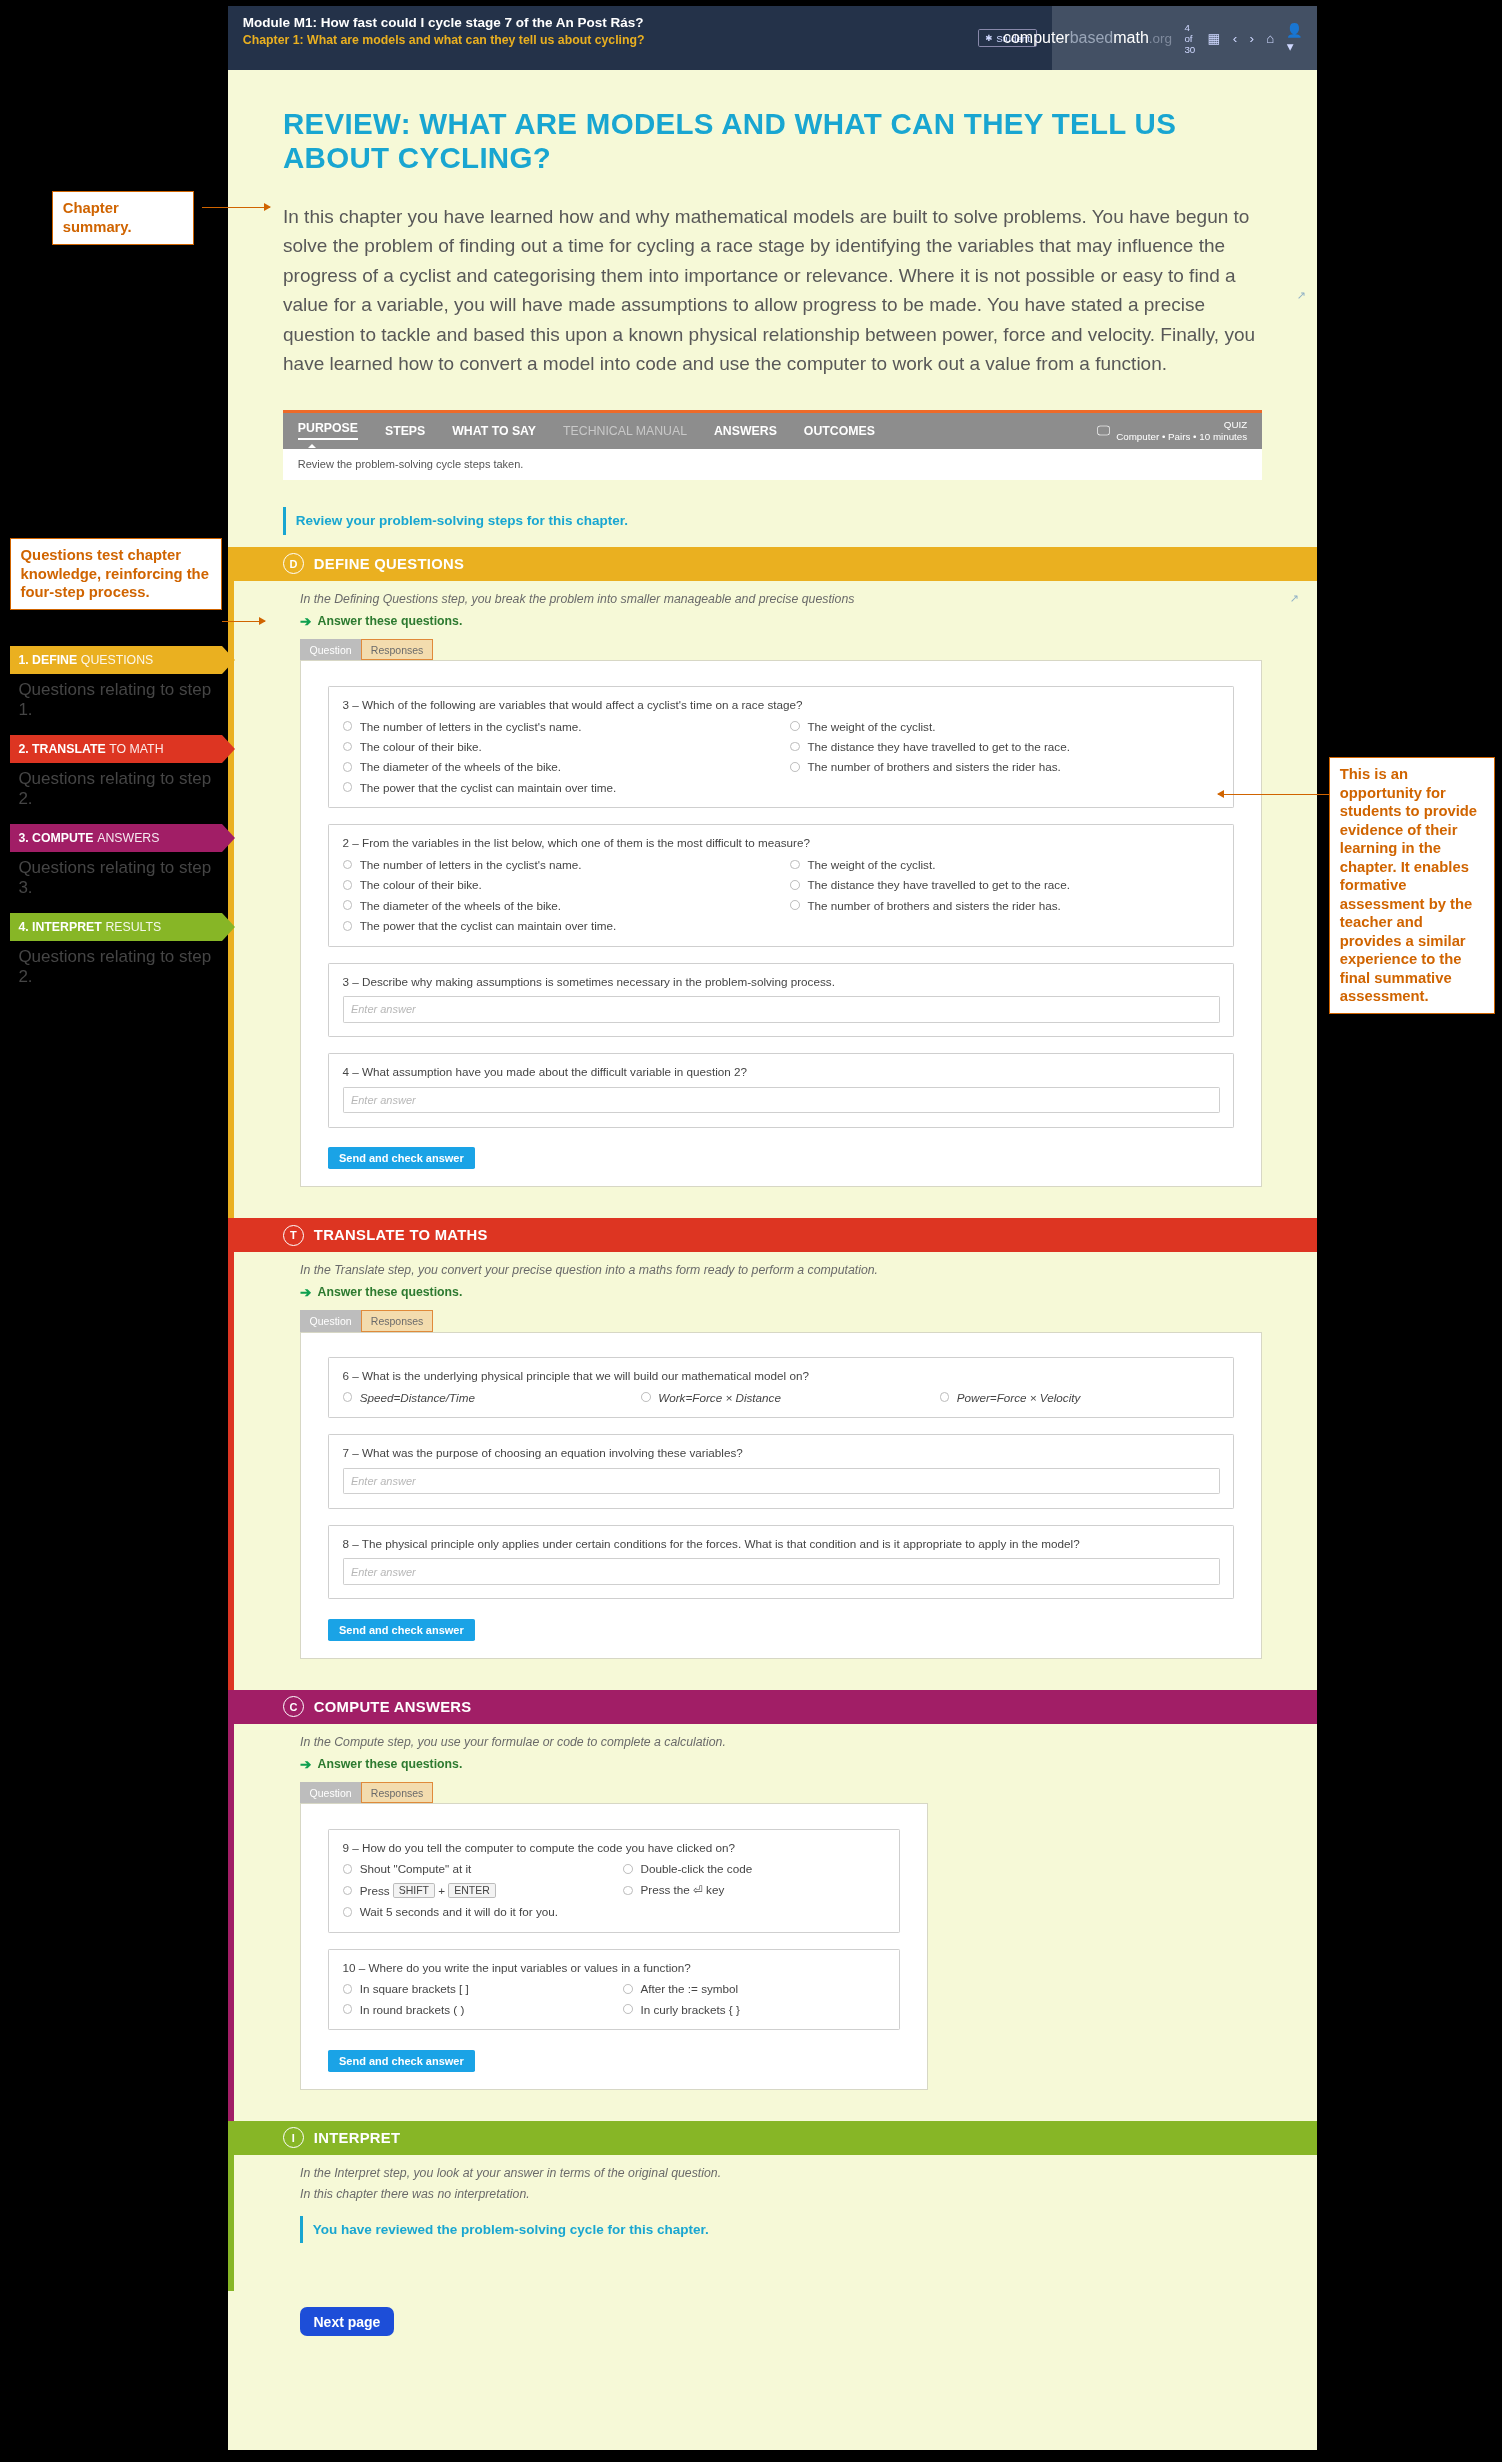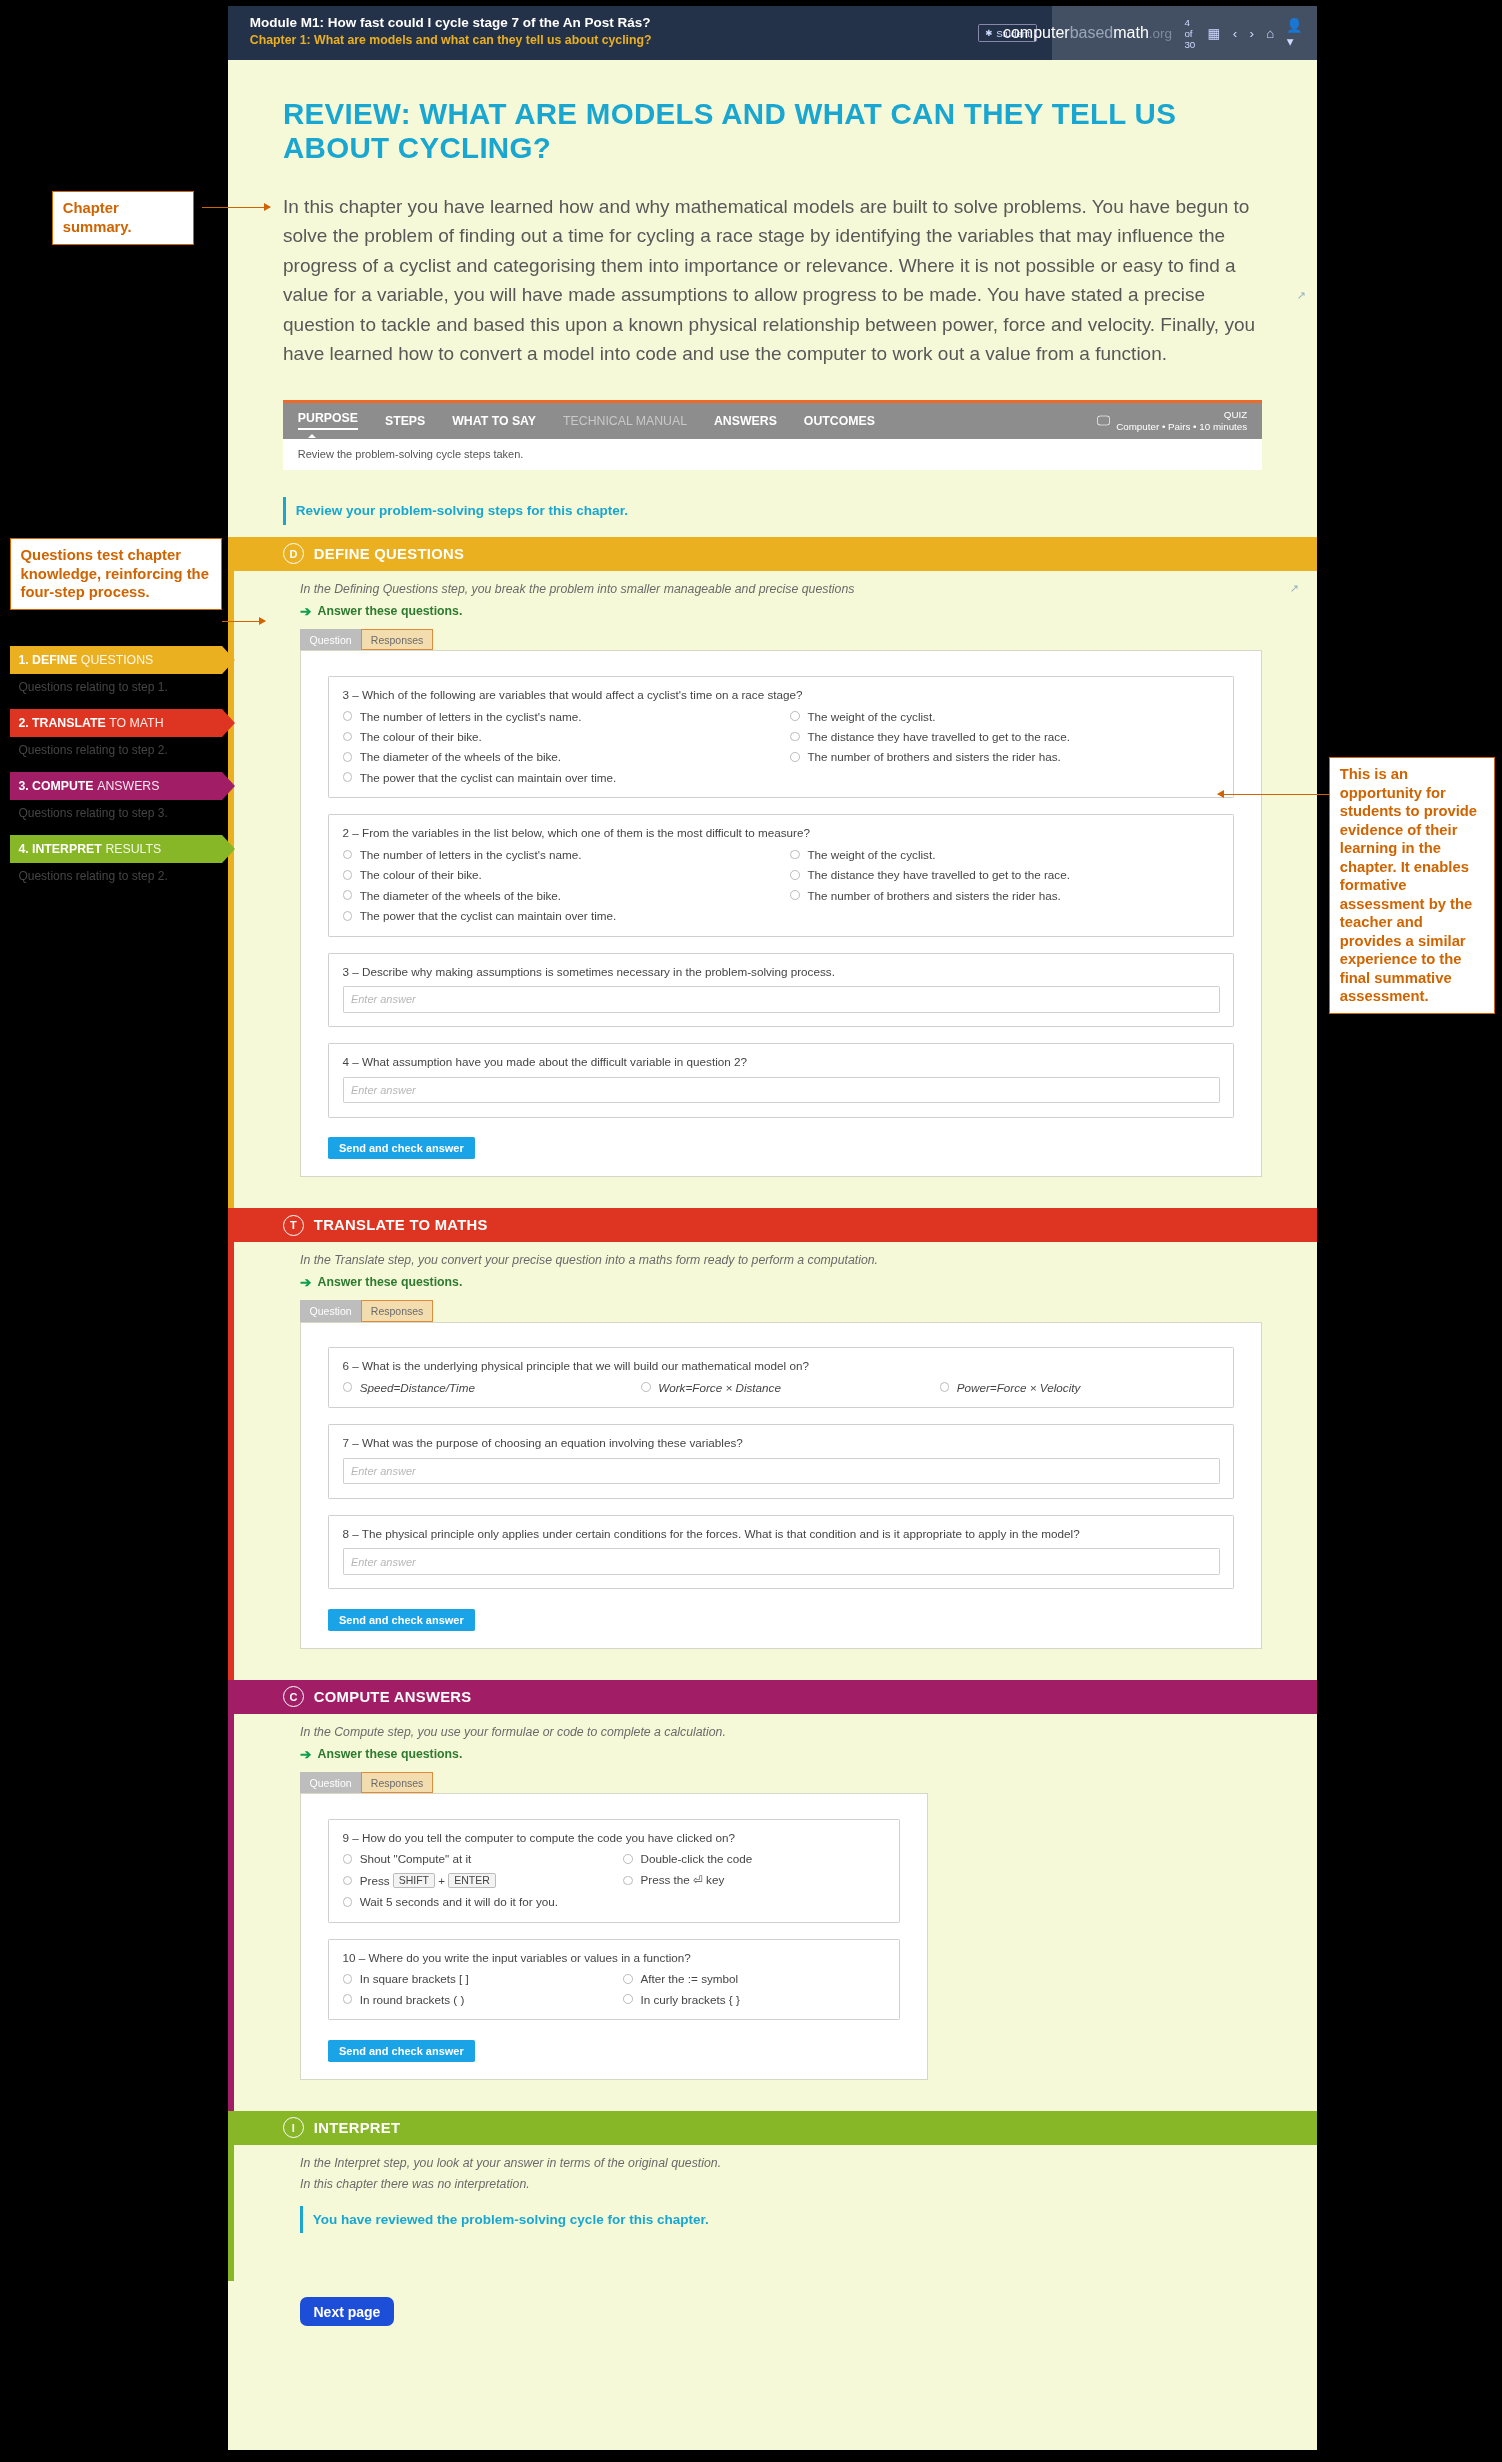--- a/index.html
+++ b/index.html
@@ -6,21 +6,21 @@
   html, body { background: #000; font-family: "Helvetica Neue", Arial, sans-serif; }
   .stage { position: relative; width: 1503px; height: 2462px; background: #000; }
 
   
   .page {
     position: absolute; left: 228px; top: 6.2px; width: 1089px; height: 2444px;
     background: #f6f9d7;
   }
   
   .hdr {
-    height: 54px; background: #243249; color: #fff; display: flex; align-items: stretch; padding-left: 7px;
+    height: 64px; background: #243249; color: #fff; display: flex; align-items: stretch;
   }
   .hdr-left { flex: 1; padding: 8.6px 14.8px; font-size: 13.5px; }
   .hdr-left .module  { color: #fff; font-weight: 600; }
   .hdr-left .chapter { color: #eab020; font-weight: 600; margin-top: 3.7px; font-size: 12.3px; }
   .hdr-mid {
     display:flex; align-items:center; padding-right:14.8px;
   }
   .student-badge{
     border:0.6px solid #88a; border-radius:1.8px; padding:2.5px 6.2px; font-size:9.8px; color:#cfd8ff;
     display:flex; align-items:center; gap:3.7px;
@@ -171,21 +171,21 @@
   .chips{ position:absolute; left:9.8px; top:646px; width:212px;}
   .chip{
     position:relative; height:28px; color:#fff; font-weight:700; font-size:12.3px;
     display:flex; align-items:center; padding-left:8.6px; margin-bottom:6.2px;
   }
   .chip:after{
     content:""; position:absolute; right:-13.5px; top:0; width:0;height:0;
     border-left:13.5px solid currentColor; border-top:14px solid transparent; border-bottom:14px solid transparent;
   }
   .chip .lt{font-weight:400; opacity:.9; margin-left:3.7px;}
-  .chip-sub{color:#454545; font-size:12px; font-weight:500; margin:1.2px 0 14.8px 8.6px;}
+  .chip-sub{color:#454545; font-size:17px; font-weight:500; margin:1.2px 0 14.8px 8.6px;}
   .c1{background:#eab020;} .c1:after{color:#eab020;}
   .c2{background:#dd3522;} .c2:after{color:#dd3522;}
   .c3{background:#a11e66;} .c3:after{color:#a11e66;}
   .c4{background:#87b626;} .c4:after{color:#87b626;}
 
   
   .aR{ left:1329px; top:757px; width:166px;}
   .arrow-hL{
     position:absolute; height:1.2px; background:#d06400;
   }

